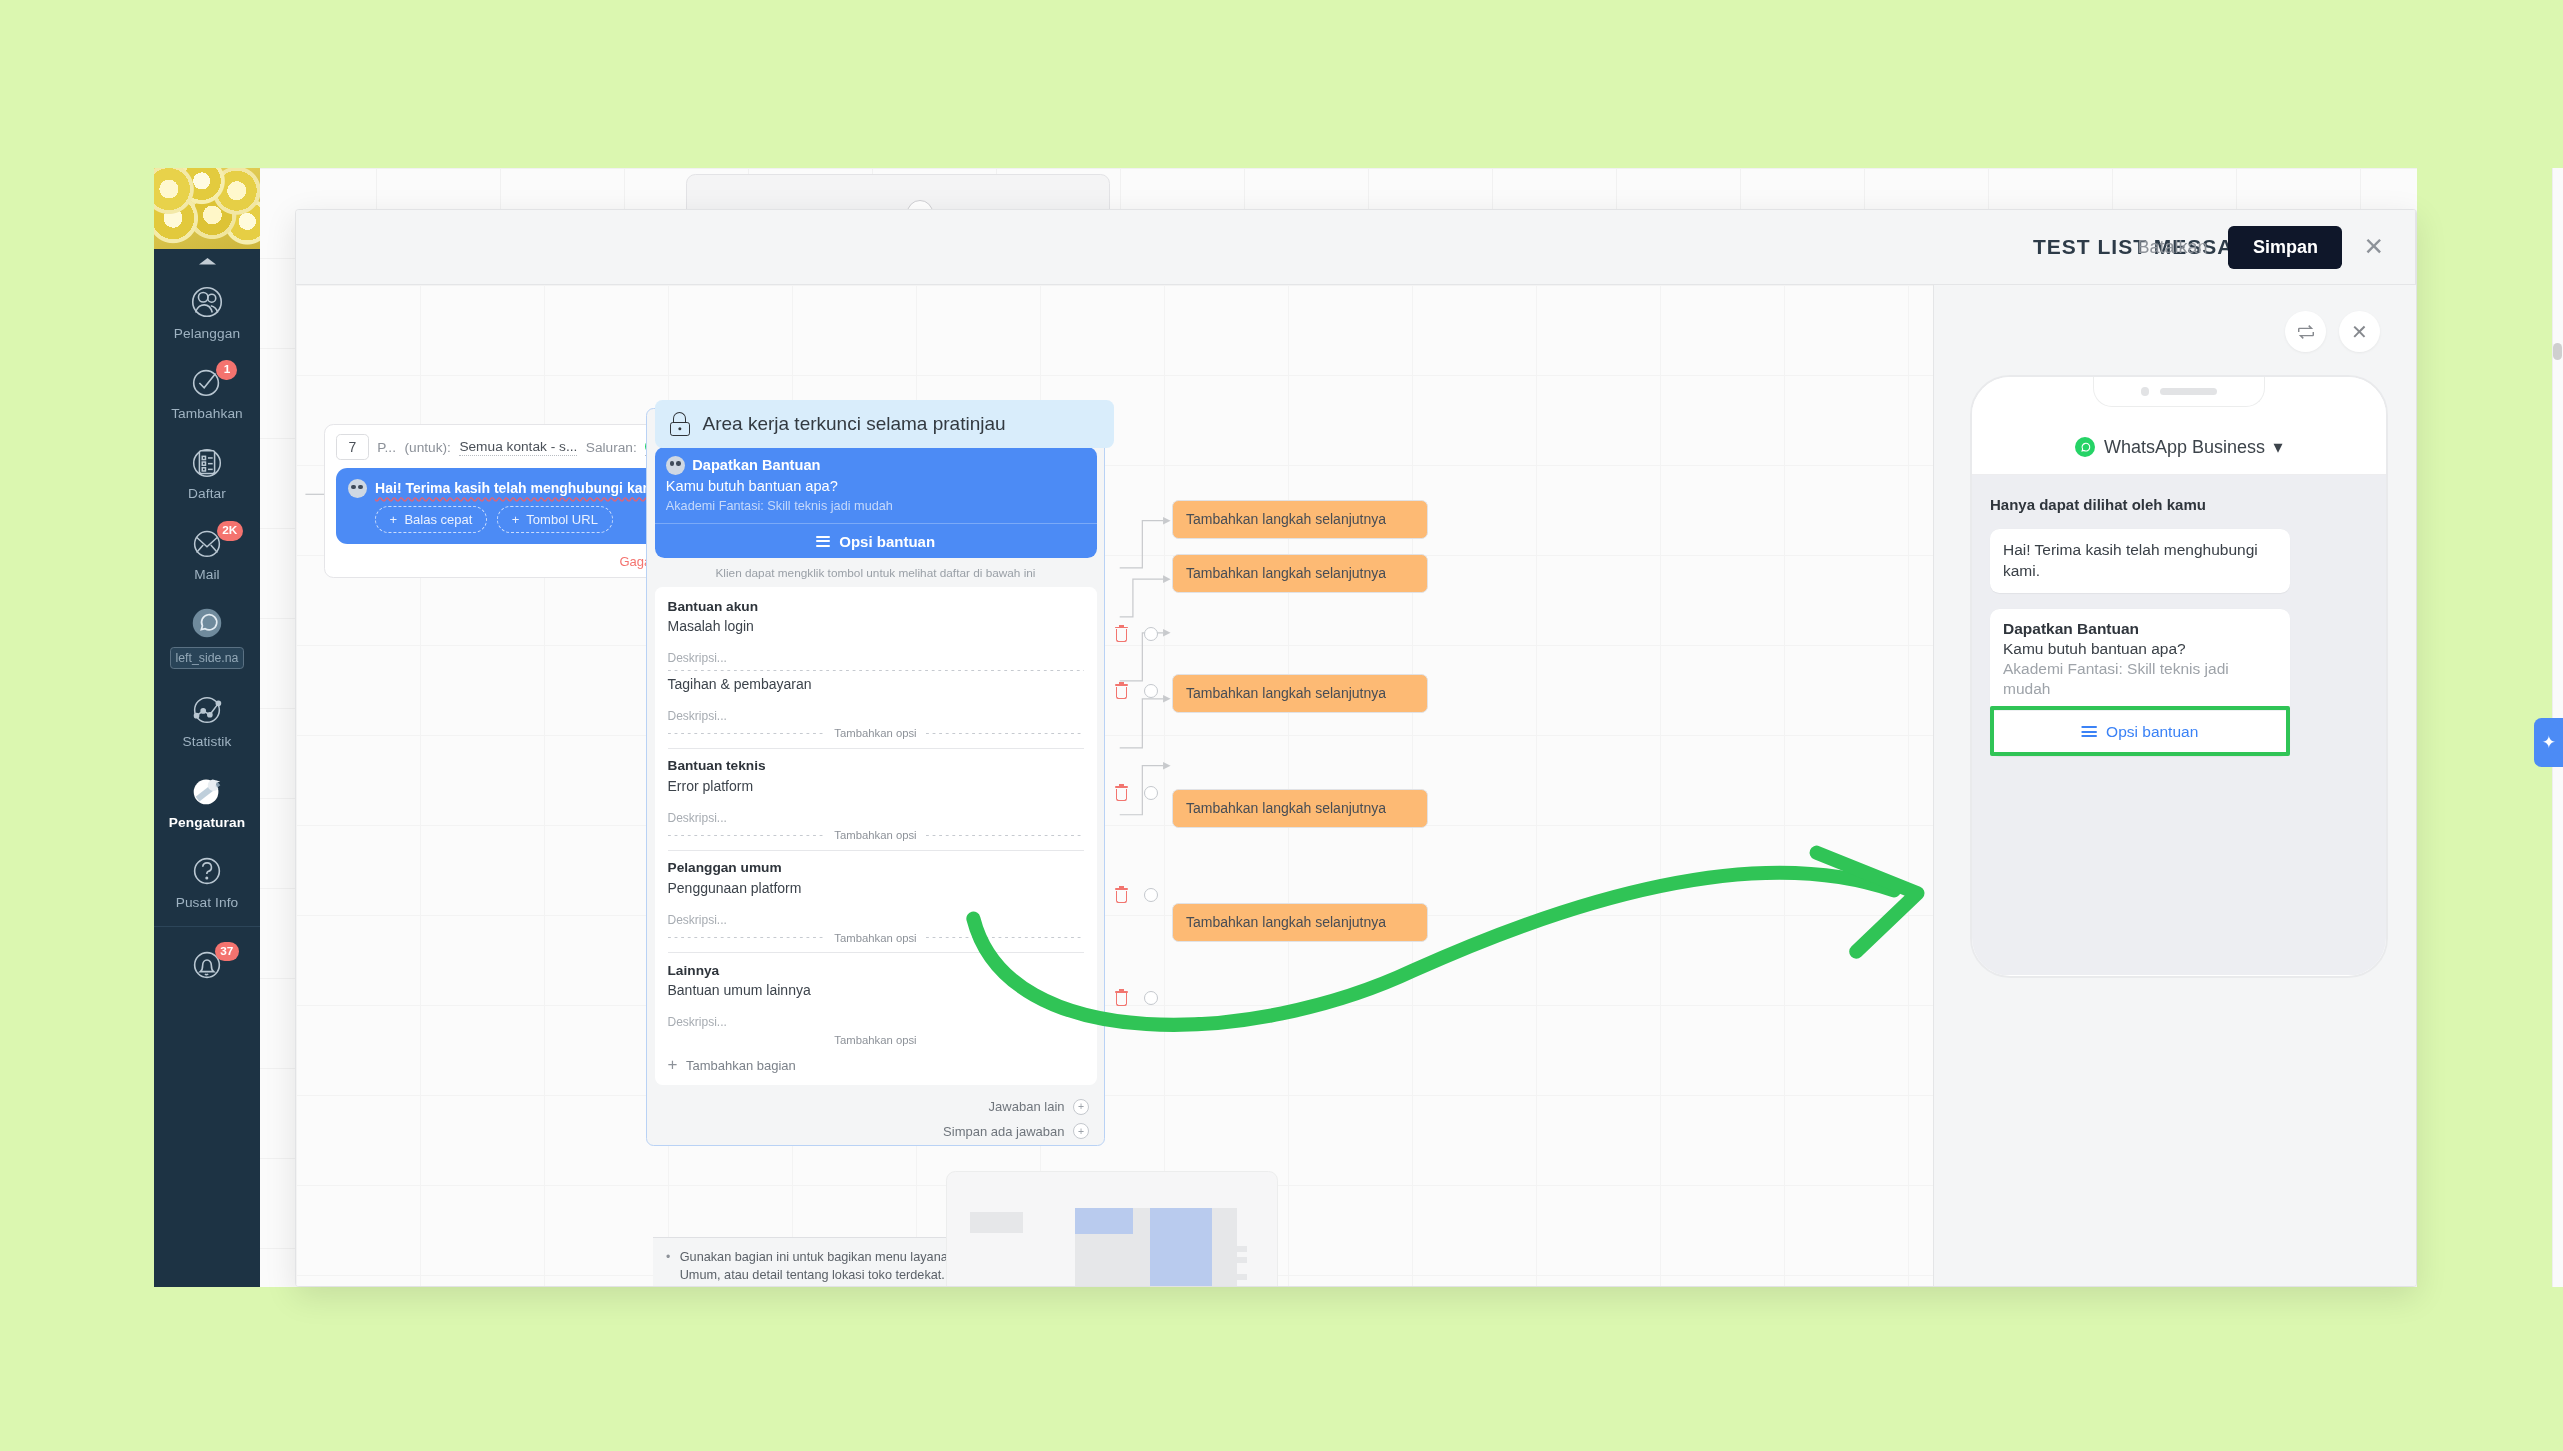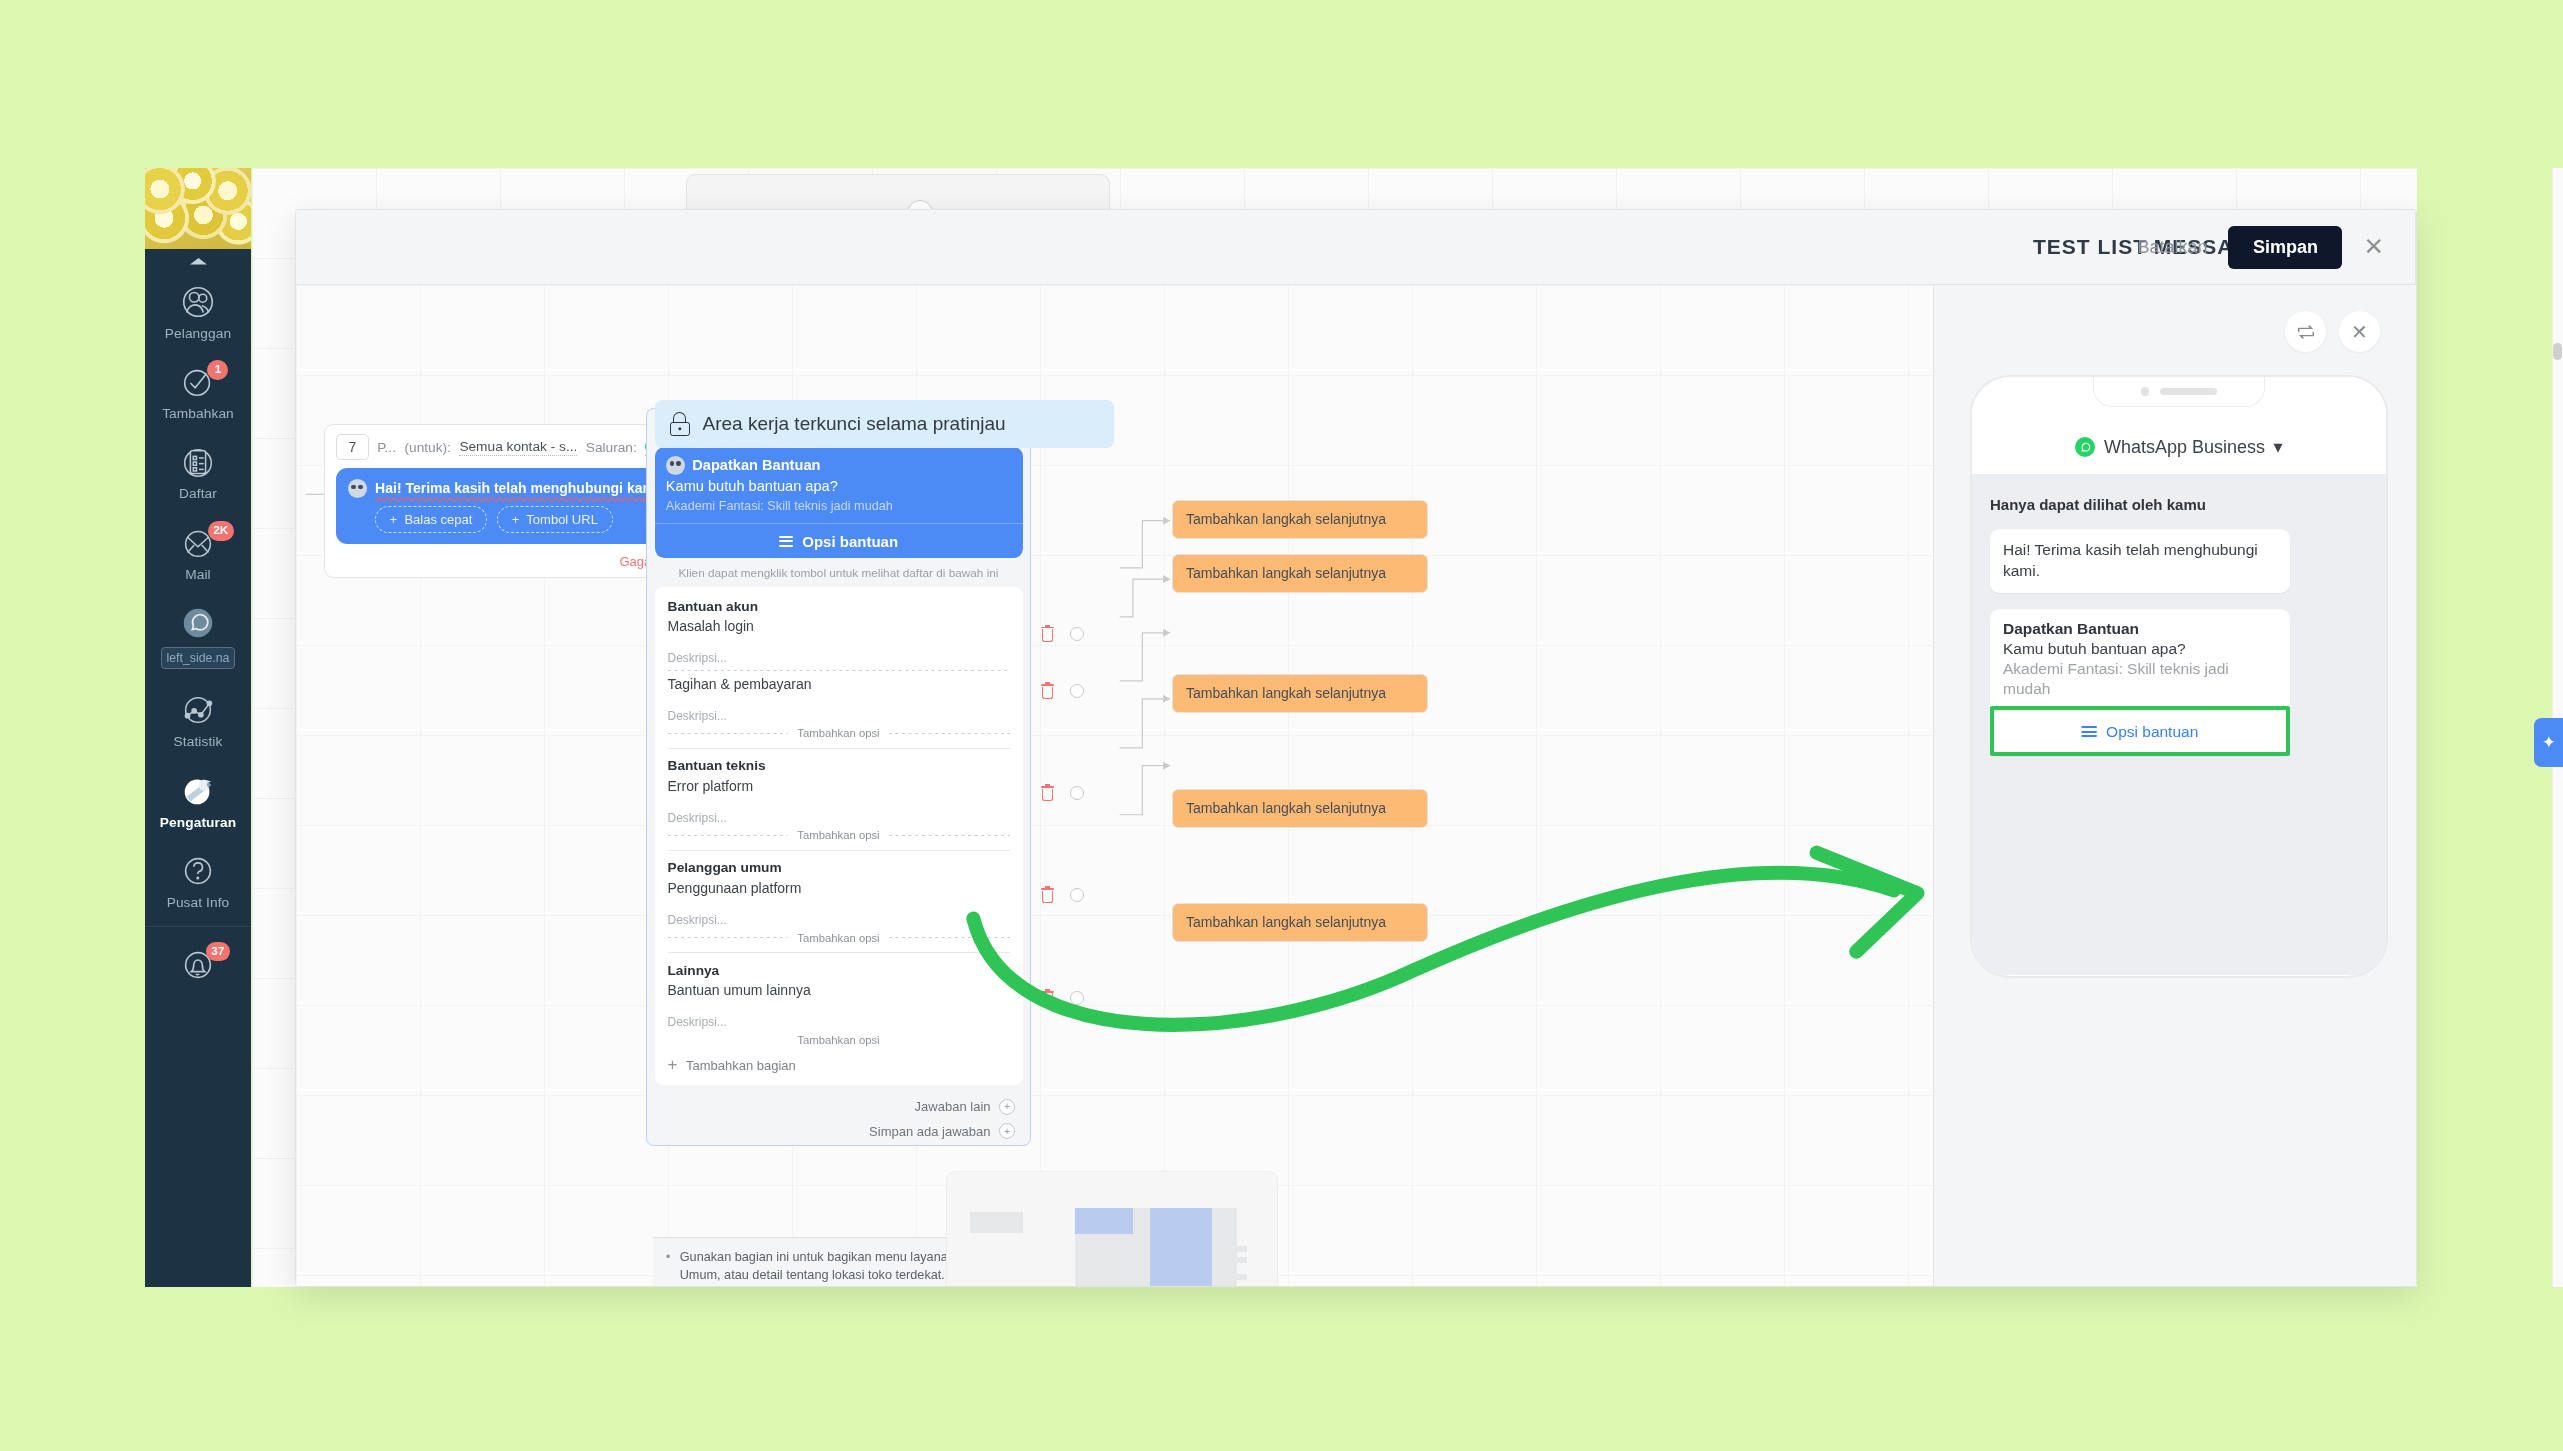--- a/index.html
+++ b/index.html
@@ -6,21 +6,21 @@
   html, body { width: 2563px; height: 1451px; overflow: hidden; }
   body {
     background: #dbf7b0;
     font-family: "Liberation Sans", sans-serif;
     position: relative;
   }
 
   
   #sidebar {
     position: absolute;
-    left: 145px; top: 168px;
+    left: 154px; top: 168px;
     width: 106px; height: 1119px;
     background: #1d3344;
     z-index: 40;
     overflow: hidden;
   }
   #sidebar-photo {
     height: 81px; width: 100%;
     background:
       radial-gradient(circle at 14% 26%, #fff8d0 0 9.4px, #e8d24a 9.4px 21px, #f3e9a8 21px 24.5px, transparent 25.4px),
       radial-gradient(circle at 45% 16%, #fffbe0 0 8.5px, #e3cb3e 8.5px 19px, #f6eeae 19px 22.6px, transparent 23.6px),
@@ -221,21 +221,21 @@
   #msg-fail { color:#f4736f; font-size:13px; }
   .plus-circle {
     width:16px; height:16px; border-radius:50%; border:0.9px solid #c4c8cd;
     color:#9aa0a7; font-size:10.4px; display:flex; align-items:center; justify-content:center;
     background:#fff;
   }
 
   
   #list-card {
     position:absolute; left: 350px; top: 123px;
-    width: 385px;
+    width: 459px;
     background: #f4f5f6;
     border: 0.9px solid #b9d2f5;
     border-radius: 7.5px;
     padding-bottom: 6px;
   }
   #locked-banner {
     position:absolute; left: 7.5px; top: -9.4px; width: 459px;
     background:#d9edfb; border-radius: 7.5px;
     display:flex; align-items:center; gap:13px;
     padding: 12.3px 15px;

